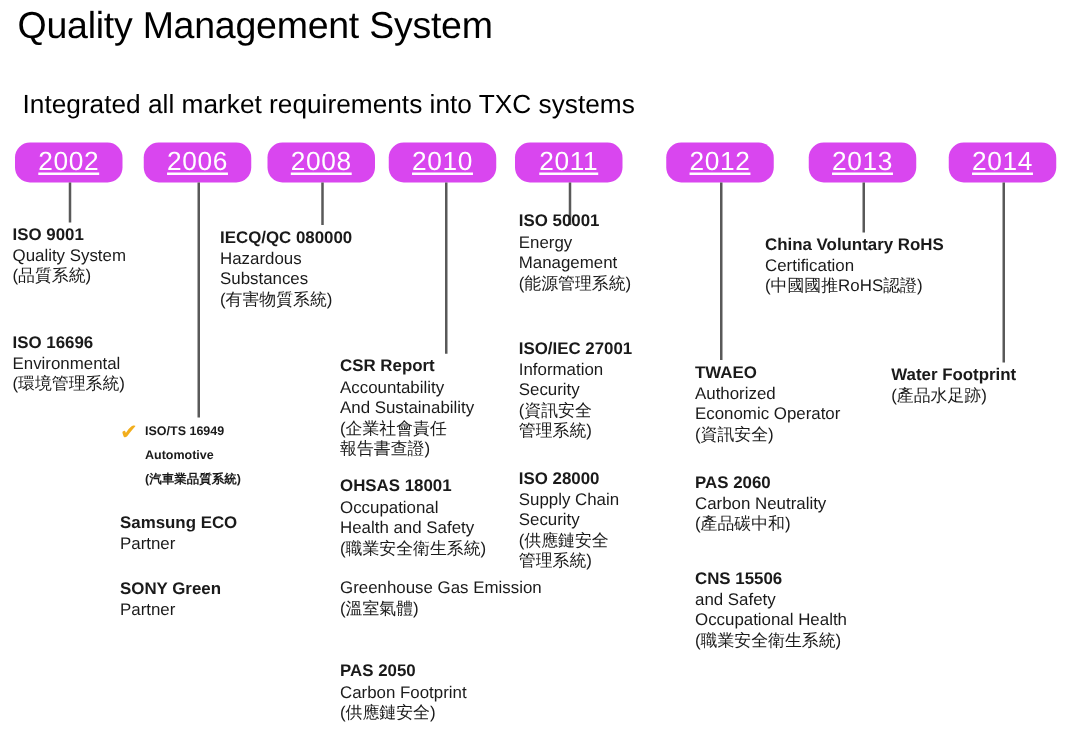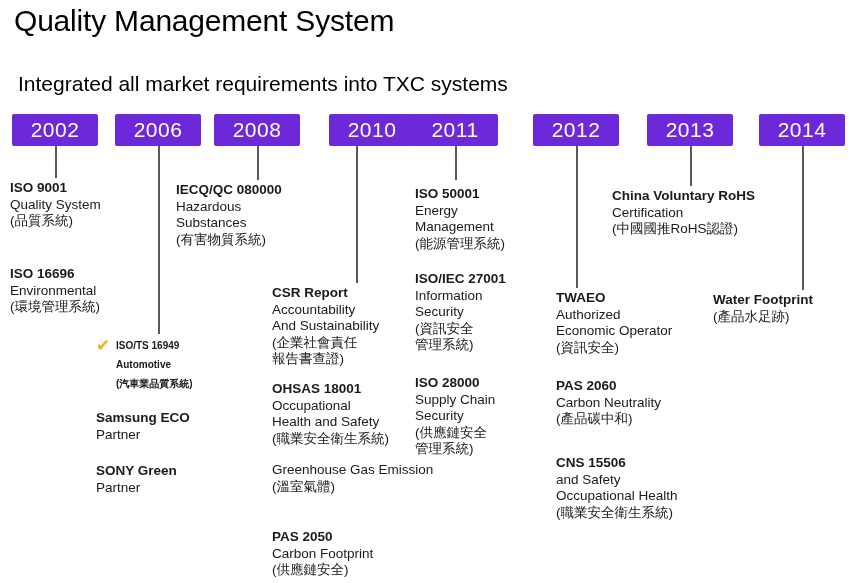--- a/index.html
+++ b/index.html
@@ -35,27 +35,28 @@
     color: #000000;
     white-space: nowrap;
   }
 
   
   .year-chip {
     position: absolute;
     top: 114px;
     height: 32px;
     width: 86px;
-    background: #6d28d9;
-    border-radius: 2px;
+    background: #d946ef;
+    border-radius: 12px;
     color: #ffffff;
     font-size: 21px;
     line-height: 32px;
     text-align: center;
     letter-spacing: 0.5px;
+    text-decoration: underline;
   }
 
   
   .connector {
     position: absolute;
     width: 2px;
     background: #595959;
   }
 
   
@@ -108,21 +109,21 @@
 
 <div id="stage">
 
   <div id="page-title">Quality Management System</div>
   <div id="subtitle">Integrated all  market requirements into TXC systems</div>
 
   <div id="chips">
       <div class="year-chip" style="left: 12px;">2002</div>
       <div class="year-chip" style="left: 115px;">2006</div>
       <div class="year-chip" style="left: 214px;">2008</div>
-      <div class="year-chip" style="left: 329px;">2010</div>
+      <div class="year-chip" style="left: 311px;">2010</div>
       <div class="year-chip" style="left: 412px;">2011</div>
       <div class="year-chip" style="left: 533px;">2012</div>
       <div class="year-chip" style="left: 647px;">2013</div>
       <div class="year-chip" style="left: 759px;">2014</div>
     </div>
   <div id="connectors">
       <div class="connector" style="left: 55px; top: 146px; height: 32px;"></div>
       <div class="connector" style="left: 158px; top: 146px; height: 188px;"></div>
       <div class="connector" style="left: 257px; top: 146px; height: 34px;"></div>
       <div class="connector" style="left: 356px; top: 146px; height: 137px;"></div>
@@ -177,21 +178,21 @@
       </div>
       <div class="entry" style="left: 272px; top: 462px;">
         <div class="desc">Greenhouse Gas Emission</div>
         <div class="cjk">(溫室氣體)</div>
       </div>
       <div class="entry" style="left: 272px; top: 529px;">
         <div class="std">PAS 2050</div>
         <div class="desc">Carbon Footprint</div>
         <div class="cjk">(供應鏈安全)</div>
       </div>
-      <div class="entry" style="left: 415px; top: 186px;">
+      <div class="entry" style="left: 415px; top: 169px;">
         <div class="std">ISO 50001</div>
         <div class="desc">Energy</div>
         <div class="desc">Management</div>
         <div class="cjk">(能源管理系統)</div>
       </div>
       <div class="entry" style="left: 415px; top: 271px;">
         <div class="std">ISO/IEC 27001</div>
         <div class="desc">Information</div>
         <div class="desc">Security</div>
         <div class="cjk">(資訊安全</div>

